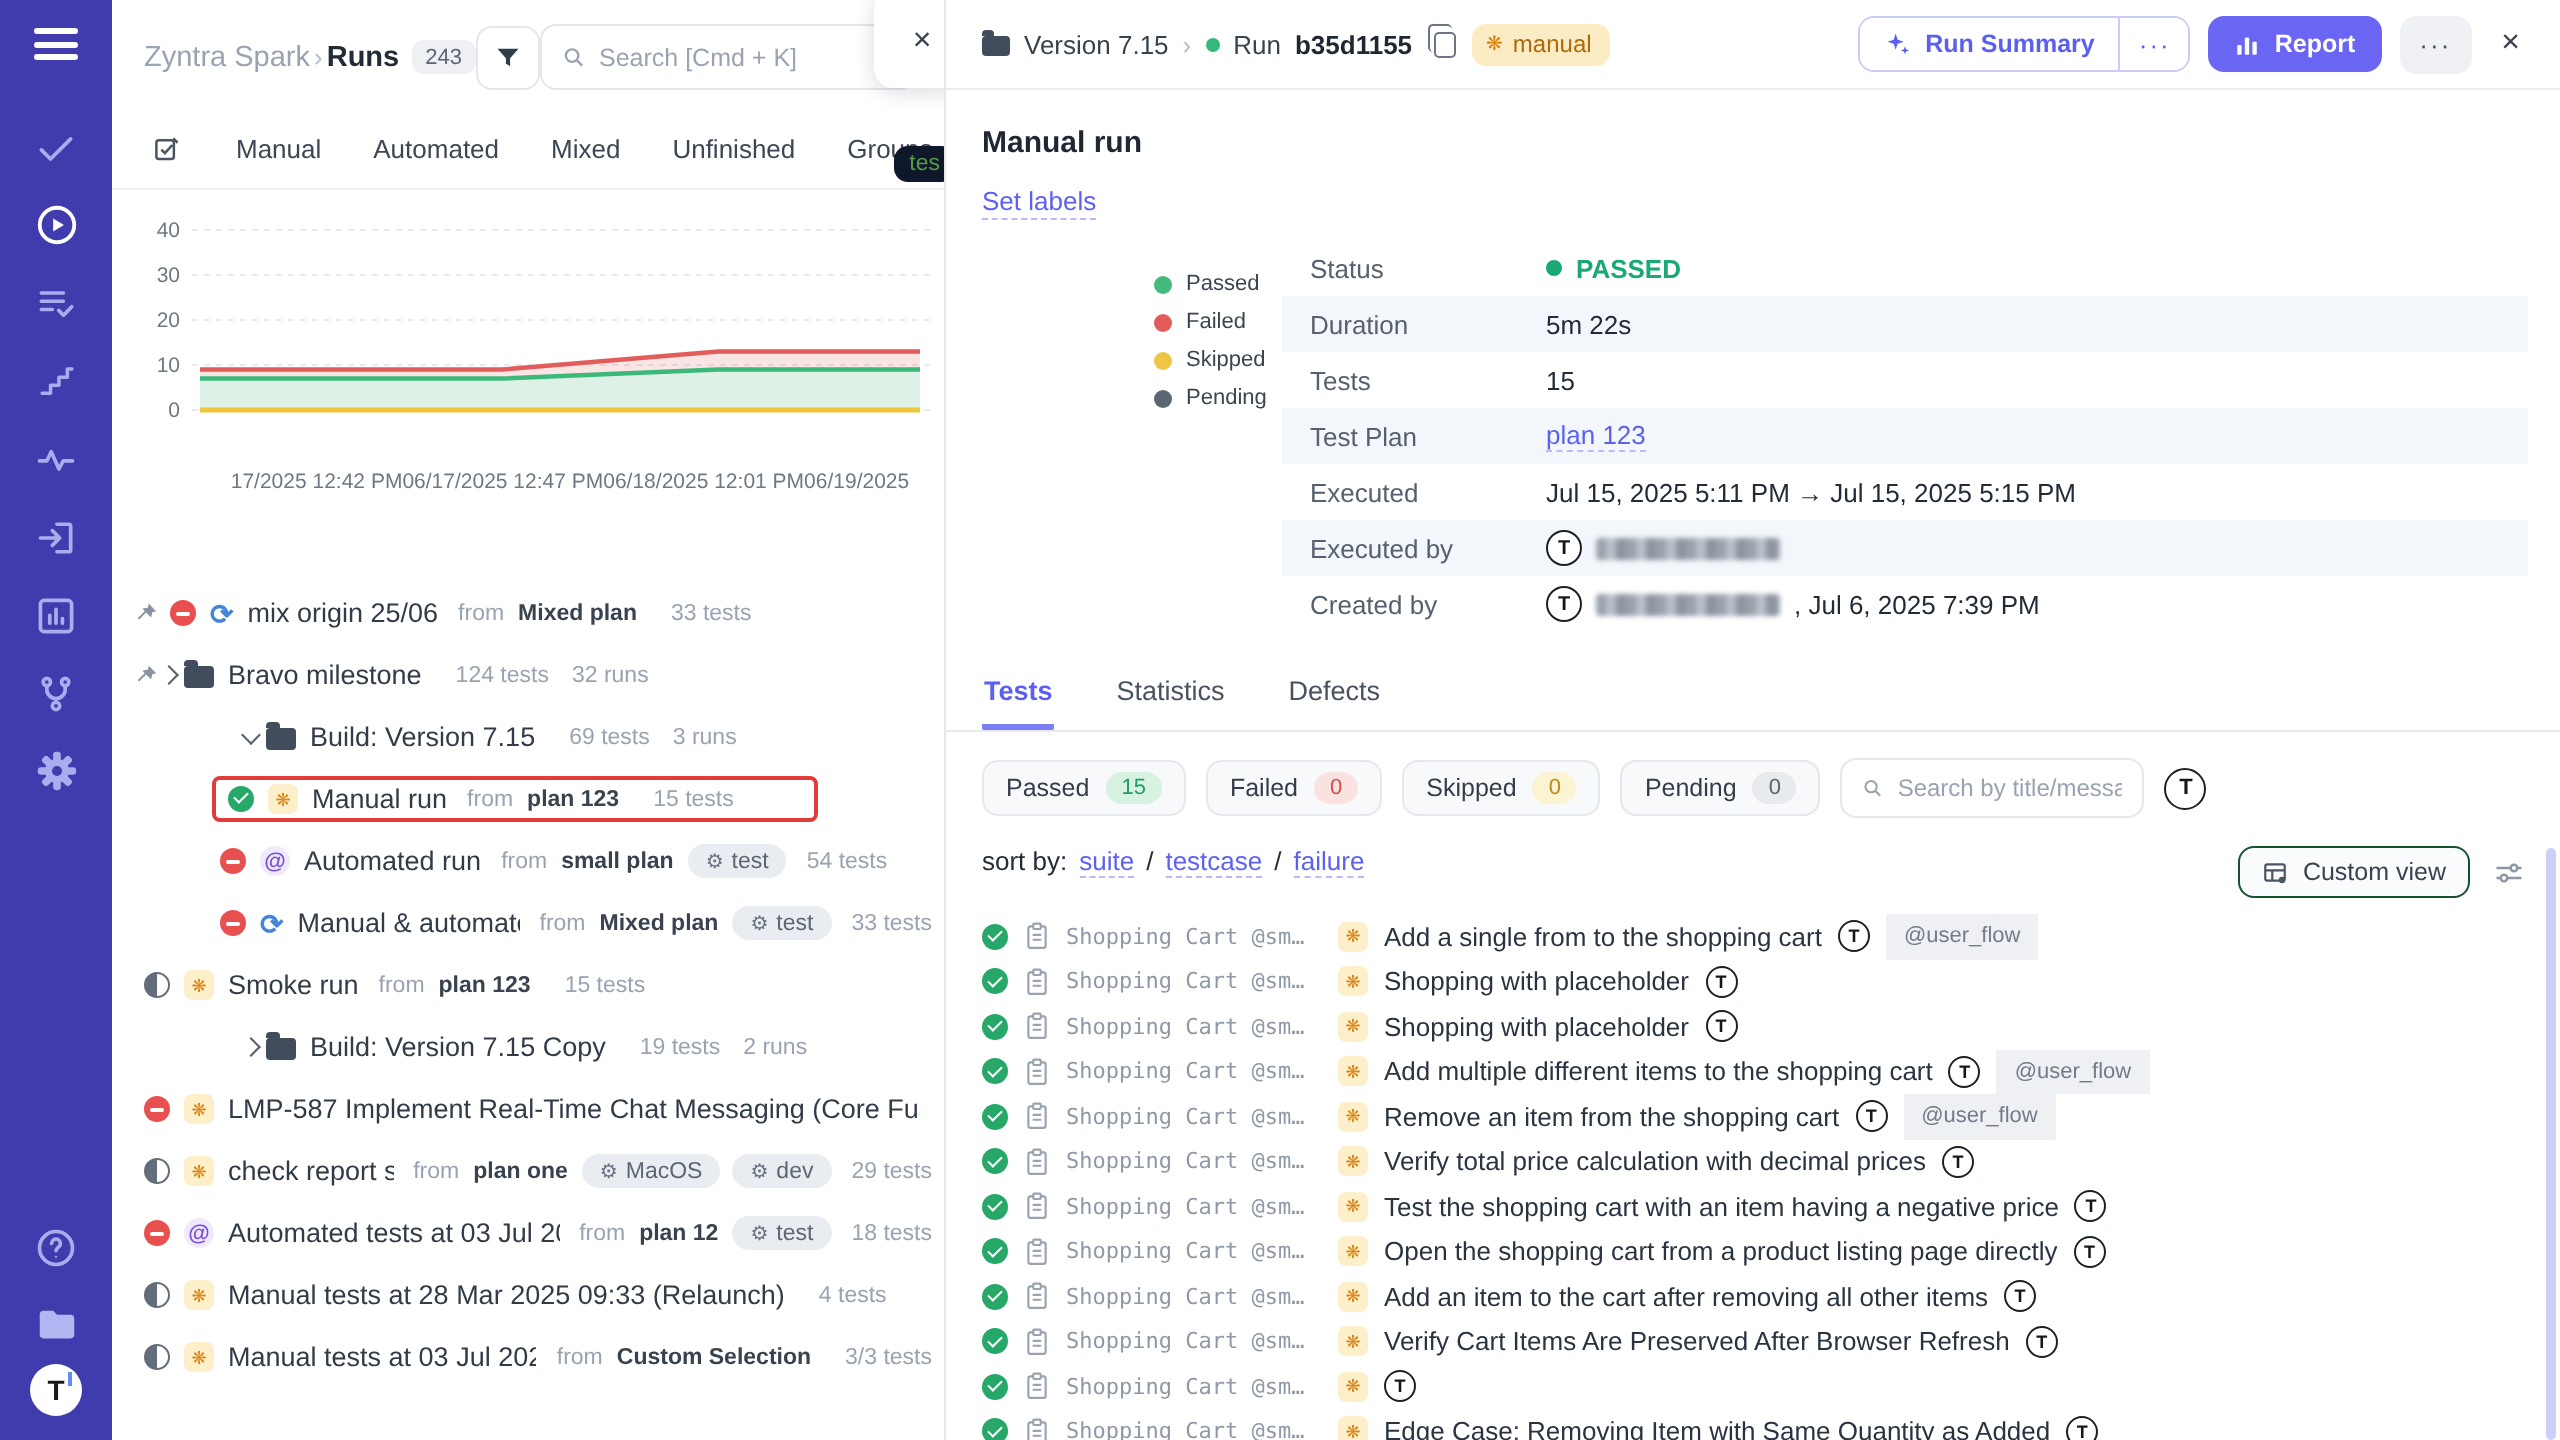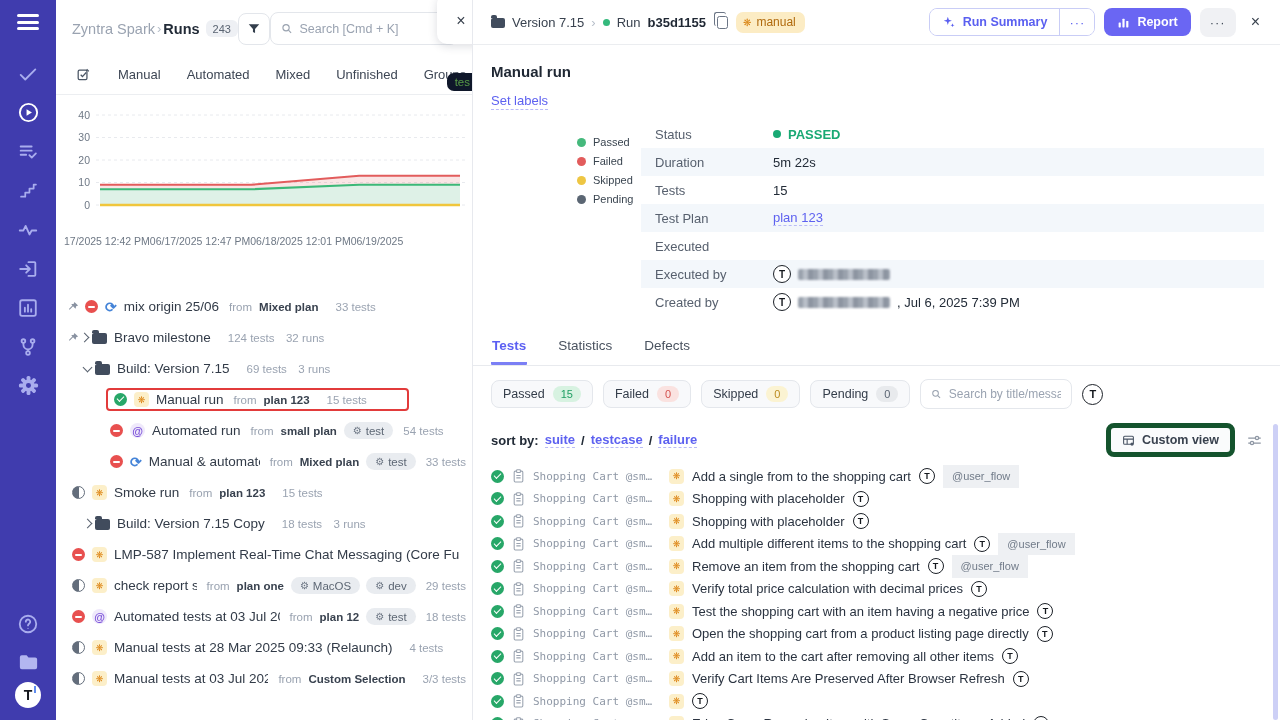--- a/index.html
+++ b/index.html
@@ -31,26 +31,26 @@
   .search-box input { border:0; outline:0; font-size:12.5px; color:#333; width:100%; font-family:"Liberation Sans",sans-serif; background:transparent; }
   .search-box input::placeholder { color:#9aa3b1; }
   .close-card { position:absolute; top:-6px; left:381px; width:48px; height:50px; background:#fff; border-radius:10px; box-shadow:0 2px 10px rgba(30,35,60,.16); z-index:6; display:flex; align-items:center; justify-content:center; padding-top:4px; font-size:16px; color:#39424e; cursor:pointer; }
   .lp-tabs { display:flex; align-items:center; gap:0; padding:0 10px 0 20px; height:40px; border-bottom:1px solid #eceef1; }
   .lp-tabs .seltool { margin-right:14px; display:flex; }
   .lp-tab { color:#3d4654; font-size:13px; padding:0 13px; cursor:pointer; white-space:nowrap; }
   .tag-chip { background:#0f172a; color:#579a46; font-size:11.5px; border-radius:7px; padding:3px 8px; margin-left:4px; white-space:nowrap; }
 
   .trend { position:relative; padding:10px 0 0 0; }
   .trend svg { display:block; }
-  .xlabels { display:flex; justify-content:flex-start; padding:2px 0 0 8px; color:#6e7885; font-size:10.5px; white-space:nowrap; }
+  .xlabels { display:flex; justify-content:center; padding:2px 0 0 8px; color:#6e7885; font-size:10.5px; white-space:nowrap; }
   .xlabels span:last-child { margin-right:-34px; }
 
   .runlist { flex:1; overflow:hidden; margin-top:44px; }
   .run { height:31px; display:flex; align-items:center; padding-left:12px; white-space:nowrap; overflow:hidden; cursor:pointer; }
-  .run.m-i1 { padding-left:28px; }
+  .run.m-i1 { padding-left:28px;margin-left:38px; }
   .run.m-i2 { padding-left:50px; }
   .run-body { display:flex; align-items:center; gap:7px; padding:3px 6px 3px 4px; border-radius:4px; min-width:0; }
   .run-body.m-selected { border:2px solid #e23b3b; padding:2px 40px 2px 6px; }
   .pin { display:flex; margin-right:2px; }
   .chev { width:7px; height:7px; border-right:1.7px solid #57616e; border-bottom:1.7px solid #57616e; display:inline-block; flex-shrink:0; }
   .chev.m-right { transform:rotate(-45deg); }
   .chev.m-down { transform:rotate(45deg); margin-top:-3px; }
   .st { width:13px; height:13px; border-radius:50%; position:relative; flex-shrink:0; }
   .st.m-removed { background:#e8504f; }
   .st.m-removed::after { content:""; position:absolute; left:3px; top:5.5px; width:7px; height:2px; background:#fff; border-radius:1px; }
@@ -123,26 +123,26 @@
   .fchip { display:flex; align-items:center; gap:8px; border:1px solid #e4e7ec; background:#f8f9fb; border-radius:8px; padding:5px 11px; font-size:12.5px; color:#333c49; cursor:pointer; }
   .fbadge { font-size:11px; border-radius:9px; padding:2px 8px; }
   .fbadge.m-green { background:#d7f2e1; color:#1f9e63; }
   .fbadge.m-red { background:#fae2e0; color:#d4514e; }
   .fbadge.m-yellow { background:#fbf3d2; color:#bb8b1d; }
   .fbadge.m-gray { background:#e8eaed; color:#5a6472; }
   .fsearch { display:flex; align-items:center; gap:7px; border:1px solid #e4e7ec; border-radius:8px; height:30px; padding:0 10px; width:152px; background:#fff; }
   .fsearch input { border:0; outline:0; width:100%; font-size:12px; color:#333; font-family:"Liberation Sans",sans-serif; }
   .fsearch input::placeholder { color:#9aa3b1; }
 
-  .sortrow { display:flex; align-items:center; padding:14px 18px 0; font-size:13px; color:#222b37;font-weight:bold; }
+  .sortrow { display:flex; align-items:flex-start; padding:14px 18px 0; font-size:13px; color:#222b37; }
   .sortrow .lbl { margin-right:6px; }
   .sort-link { color:#5d61f0; border-bottom:1px dashed #b9bbf7; cursor:pointer; }
   .sort-sep { color:#222b37; padding:0 6px; }
   .cview { margin-left:auto; display:flex; align-items:center; gap:12px; }
-  .cview-btn { display:flex; align-items:center; gap:7px; border:5px solid #14532d; background:#fafbfc; border-radius:8px; padding:5px 11px; font-size:12.5px; color:#39424f; cursor:pointer; }
+  .cview-btn { display:flex; align-items:center; gap:7px; border:1px solid #14532d; background:#fafbfc; border-radius:8px; padding:5px 11px; font-size:12.5px; color:#39424f; cursor:pointer; }
 
   .testlist { padding:8px 18px 0; }
   .trow { display:flex; align-items:center; gap:8px; height:22.5px; white-space:nowrap; overflow:hidden; cursor:pointer; }
   .tcheck { width:13px; height:13px; border-radius:50%; background:#27a768; position:relative; flex-shrink:0; }
   .tcheck::after { content:""; position:absolute; left:3.2px; top:3.4px; width:6px; height:3px; border-left:1.8px solid #fff; border-bottom:1.8px solid #fff; transform:rotate(-45deg); }
   .tsuite { width:128px; font-family:"DejaVu Sans Mono",monospace; font-size:11px; color:#8f98a6; overflow:hidden; flex-shrink:0; }
   .tpaw { width:15px; height:15px; border-radius:4px; background:#fcefc9; color:#dd8514; font-size:9px; display:flex; align-items:center; justify-content:center; flex-shrink:0; }
   .tpaw::before { content:"\274B"; }
   .ttitle { color:#2a3340; font-size:13px; }
   .tav { width:16px; height:16px; border-radius:50%; border:1.5px solid #1c2128; background:#fff; color:#14181d; font-size:9px; font-weight:bold; display:flex; align-items:center; justify-content:center; flex-shrink:0; }
@@ -430,21 +430,21 @@
 
           <span class="chev m-right"></span>
           <span class="run-body">
 
             <span class="kind m-folder"></span>
             <span class="run-title">Build: Version 7.15 Copy</span>
 
             <span class="chiplist">
               
             </span>
-            <span class="run-meta">18 tests  3 runs</span>
+            <span class="run-meta">19 tests  2 runs</span>
           </span>
         </div>
 
         <div class="run m-i0">
 
           <span class="run-body">
             <span class="st m-removed"></span>
             <span class="kind m-manual"></span>
             <span class="run-title">LMP-587 Implement Real-Time Chat Messaging (Core Functionality)</span>
 
@@ -613,20 +613,24 @@
             <div class="info-row">
               <span class="info-label">Test Plan</span>
               <span class="info-val">
 
                 <span class="m-link">plan 123</span>
               </span>
             </div>
 
             <div class="info-row">
               <span class="info-label">Executed</span>
+              <span class="info-val">
+
+                <span>Jul 15, 2025 5:11 PM → Jul 15, 2025 5:15 PM</span>
+              </span>
             </div>
 
             <div class="info-row">
               <span class="info-label">Executed by</span>
               <span class="info-val">
 
                 <span class="mini-av">T</span>
                 <span class="redacted"></span>
                 <span></span>
               </span>

